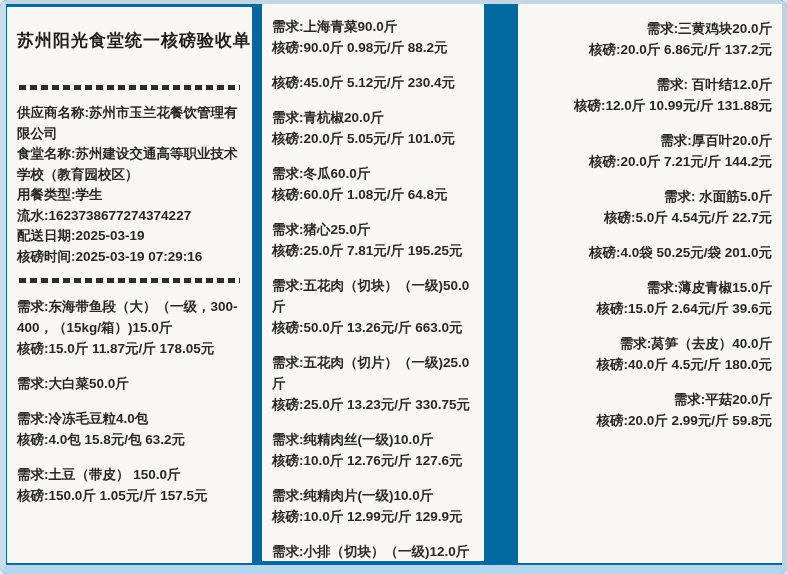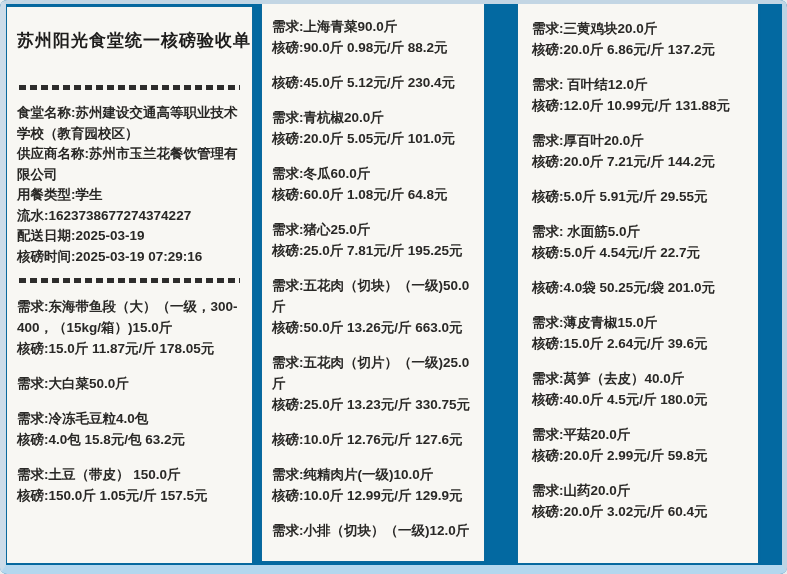--- a/index.html
+++ b/index.html
@@ -31,21 +31,21 @@
     position: absolute;
     background: #f8f7f3;
     color: #272625;
     font-weight: bold;
     box-shadow: 0 0 3px rgba(90,110,130,0.25);
     box-sizing: border-box;
     padding: 0 10px;
   }
   .paper-1 { left: 7px;   top: 7px; width: 245px; height: 556px; }
   .paper-2 { left: 262px; top: 1px; width: 222px; height: 560px; }
-  .paper-3 { left: 518px; top: 3px; width: 240px; height: 560px; padding-left: 14px; }
+  .paper-3 { left: 518px; top: 3px; width: 264px; height: 560px; padding-left: 26px; text-align: right; }
 
   .receipt-title {
     margin-top: 22px;
     text-align: center;
     font-size: 17px;
     letter-spacing: 1px;
     color: #1d1c1b;
     white-space: nowrap;
   }
   .dashes {
@@ -74,22 +74,22 @@
 </head>
 <body>
 
 <div class="canvas">
   <div class="frame"></div>
 
   <div class="paper paper-1">
     <div class="receipt-title">苏州阳光食堂统一核磅验收单</div>
     <div class="dashes"></div>
     <div class="info">
+        <div class="info-line">供应商名称:苏州市玉兰花餐饮管理有限公司</div>
         <div class="info-line">食堂名称:苏州建设交通高等职业技术学校（教育园校区）</div>
-        <div class="info-line">供应商名称:苏州市玉兰花餐饮管理有限公司</div>
         <div class="info-line">用餐类型:学生</div>
         <div class="info-line">流水:1623738677274374227</div>
         <div class="info-line">配送日期:2025-03-19</div>
         <div class="info-line">核磅时间:2025-03-19 07:29:16</div>
       </div>
     <div class="dashes second"></div>
     <div class="items">
         <div class="item">
           <div class="line">需求:东海带鱼段（大）（一级，300-400，（15kg/箱）)15.0斤</div>
           <div class="line">核磅:15.0斤 11.87元/斤 178.05元</div>
@@ -131,20 +131,21 @@
         </div>
         <div class="item">
           <div class="line">需求:五花肉（切块）（一级)50.0斤</div>
           <div class="line">核磅:50.0斤 13.26元/斤 663.0元</div>
         </div>
         <div class="item">
           <div class="line">需求:五花肉（切片）（一级)25.0斤</div>
           <div class="line">核磅:25.0斤 13.23元/斤 330.75元</div>
         </div>
         <div class="item">
+          <div class="line">需求:纯精肉丝(一级)10.0斤</div>
           <div class="line">核磅:10.0斤 12.76元/斤 127.6元</div>
         </div>
         <div class="item">
           <div class="line">需求:纯精肉片(一级)10.0斤</div>
           <div class="line">核磅:10.0斤 12.99元/斤 129.9元</div>
         </div>
         <div class="item">
           <div class="line">需求:小排（切块）（一级)12.0斤</div>
         </div>
       </div>
@@ -158,40 +159,35 @@
         </div>
         <div class="item">
           <div class="line">需求: 百叶结12.0斤</div>
           <div class="line">核磅:12.0斤 10.99元/斤 131.88元</div>
         </div>
         <div class="item">
           <div class="line">需求:厚百叶20.0斤</div>
           <div class="line">核磅:20.0斤 7.21元/斤 144.2元</div>
         </div>
         <div class="item">
-          <div class="line">核磅:5.0斤 5.91元/斤 29.55元</div>
         </div>
         <div class="item">
           <div class="line">需求: 水面筋5.0斤</div>
           <div class="line">核磅:5.0斤 4.54元/斤 22.7元</div>
         </div>
         <div class="item">
           <div class="line">核磅:4.0袋 50.25元/袋 201.0元</div>
         </div>
         <div class="item">
           <div class="line">需求:薄皮青椒15.0斤</div>
           <div class="line">核磅:15.0斤 2.64元/斤 39.6元</div>
         </div>
         <div class="item">
           <div class="line">需求:莴笋（去皮）40.0斤</div>
           <div class="line">核磅:40.0斤 4.5元/斤 180.0元</div>
         </div>
         <div class="item">
           <div class="line">需求:平菇20.0斤</div>
           <div class="line">核磅:20.0斤 2.99元/斤 59.8元</div>
         </div>
-        <div class="item">
-          <div class="line">需求:山药20.0斤</div>
-          <div class="line">核磅:20.0斤 3.02元/斤 60.4元</div>
-        </div>
       </div>
   </div>
 </div>
 
 </body></html>

